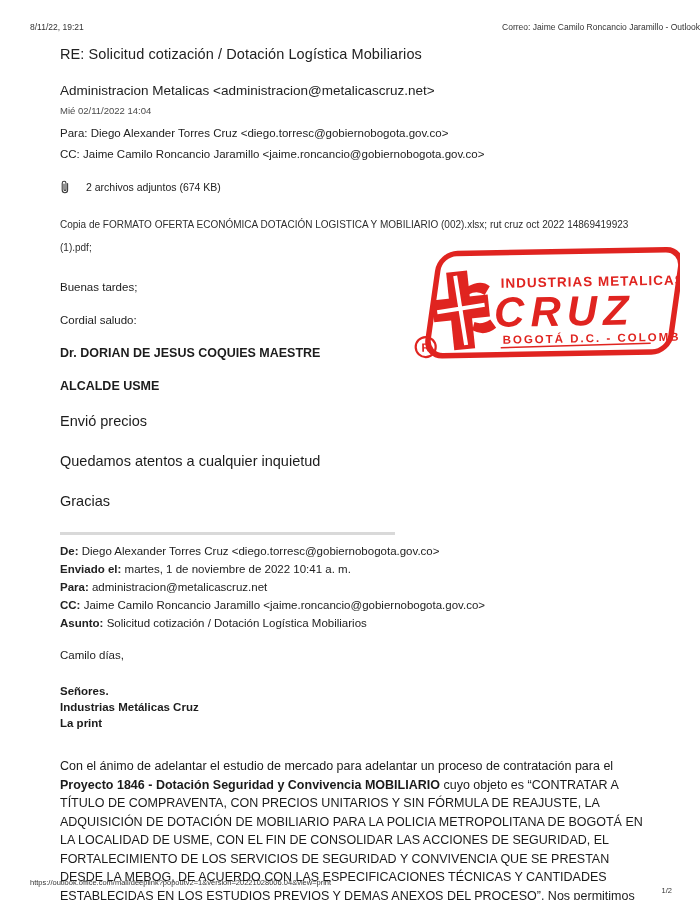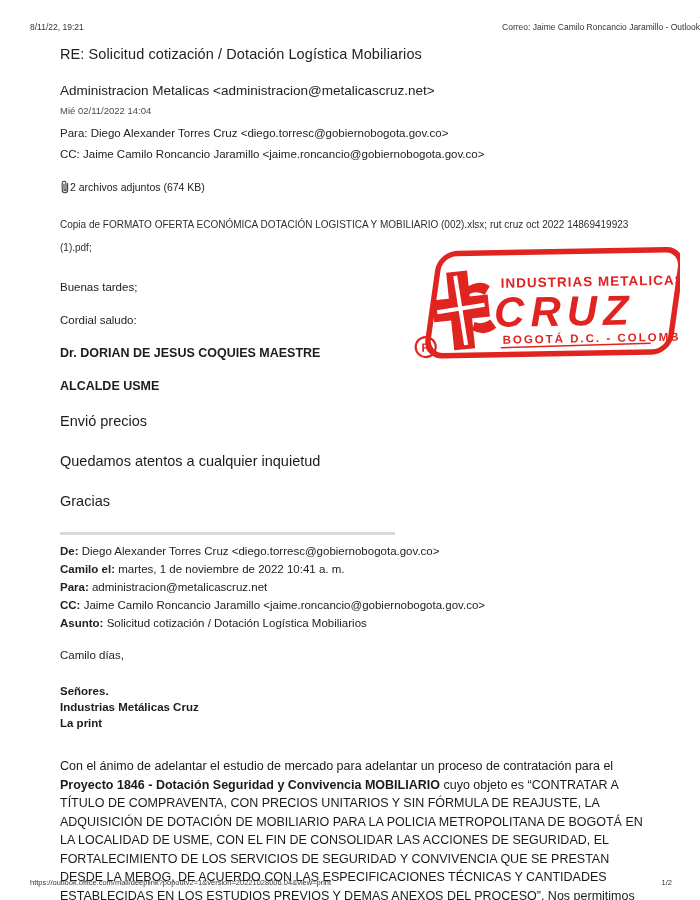--- a/index.html
+++ b/index.html
@@ -6,32 +6,32 @@
   body{
     width:700px;height:900px;background:#ffffff;position:relative;
     font-family:"Liberation Sans",sans-serif;color:#1c1c1c;overflow:hidden;
   }
   
   .print-header{position:absolute;top:10px;left:0;right:0;height:14px;font-size:8.5px;color:#333;margin-top:12px;}
   .ph-date{position:absolute;left:30px;top:0;}
   .ph-title{position:absolute;left:0;right:0;text-align:right;top:0;}
   .print-footer{position:absolute;bottom:10px;left:0;right:0;height:12px;font-size:7.5px;color:#333;}
   .pf-url{position:absolute;left:30px;top:0;}
-  .pf-page{position:absolute;right:28px;top:0;}
+  .pf-page{position:absolute;right:28px;top:8px;}
 
   
   .content{position:absolute;left:60px;top:46px;width:590px;}
 
   .subject{font-size:14.5px;font-weight:400;color:#222;margin:0 0 21px 0;letter-spacing:.1px;}
   .from-line{font-size:13.5px;color:#222;margin:8px 0 7px 0;}
   .date-line{font-size:9.5px;color:#4a4a4a;margin:0 0 11px 0;}
   .rcpt-line{font-size:11.5px;color:#222;margin:0 0 9px 0;}
 
   .attach{margin-top:20px;}
-  .attach-summary{font-size:10.5px;color:#222;display:flex;align-items:center;gap:0;}
+  .attach-summary{font-size:10.5px;color:#222;display:flex;align-items:center;gap:16px;}
   .attach-files{font-size:10px;color:#2e2e2e;margin-top:19px;line-height:23px;width:600px;}
 
   .body-block{margin-top:21px;}
   .body-block p{margin:0;}
   .b-sm{font-size:11.5px;line-height:14px;margin-bottom:19px !important;}
   .b-bold{font-size:12.5px;font-weight:bold;line-height:15px;margin-bottom:18px !important;}
   .b-lg{font-size:14.5px;line-height:18px;margin-bottom:22px !important;}
 
   .quote-divider{height:3px;background:#d9d9d9;width:335px;border:0;margin:8px 0 7px 0;}
 
@@ -84,21 +84,21 @@
     <p class="b-bold">ALCALDE USME</p>
     <p class="b-lg">Envió precios</p>
     <p class="b-lg">Quedamos atentos a cualquier inquietud</p>
     <p class="b-lg">Gracias</p>
   </div>
 
   <hr class="quote-divider">
 
   <div class="quoted">
     <div><b>De:</b><span> Diego Alexander Torres Cruz &lt;diego.torresc@gobiernobogota.gov.co&gt;</span></div>
-    <div><b>Camilo el:</b><span> martes, 1 de noviembre de 2022 10:41 a. m.</span></div>
+    <div><b>Enviado el:</b><span> martes, 1 de noviembre de 2022 10:41 a. m.</span></div>
     <div><b>Para:</b><span> administracion@metalicascruz.net</span></div>
     <div><b>CC:</b><span> Jaime Camilo Roncancio Jaramillo &lt;jaime.roncancio@gobiernobogota.gov.co&gt;</span></div>
     <div><b>Asunto:</b><span> Solicitud cotización / Dotación Logística Mobiliarios</span></div>
   </div>
 
   <div class="q-greeting">Camilo días,</div>
 
   <div class="q-addr">
     <div>Señores.</div>
     <div>Industrias Metálicas Cruz</div>

